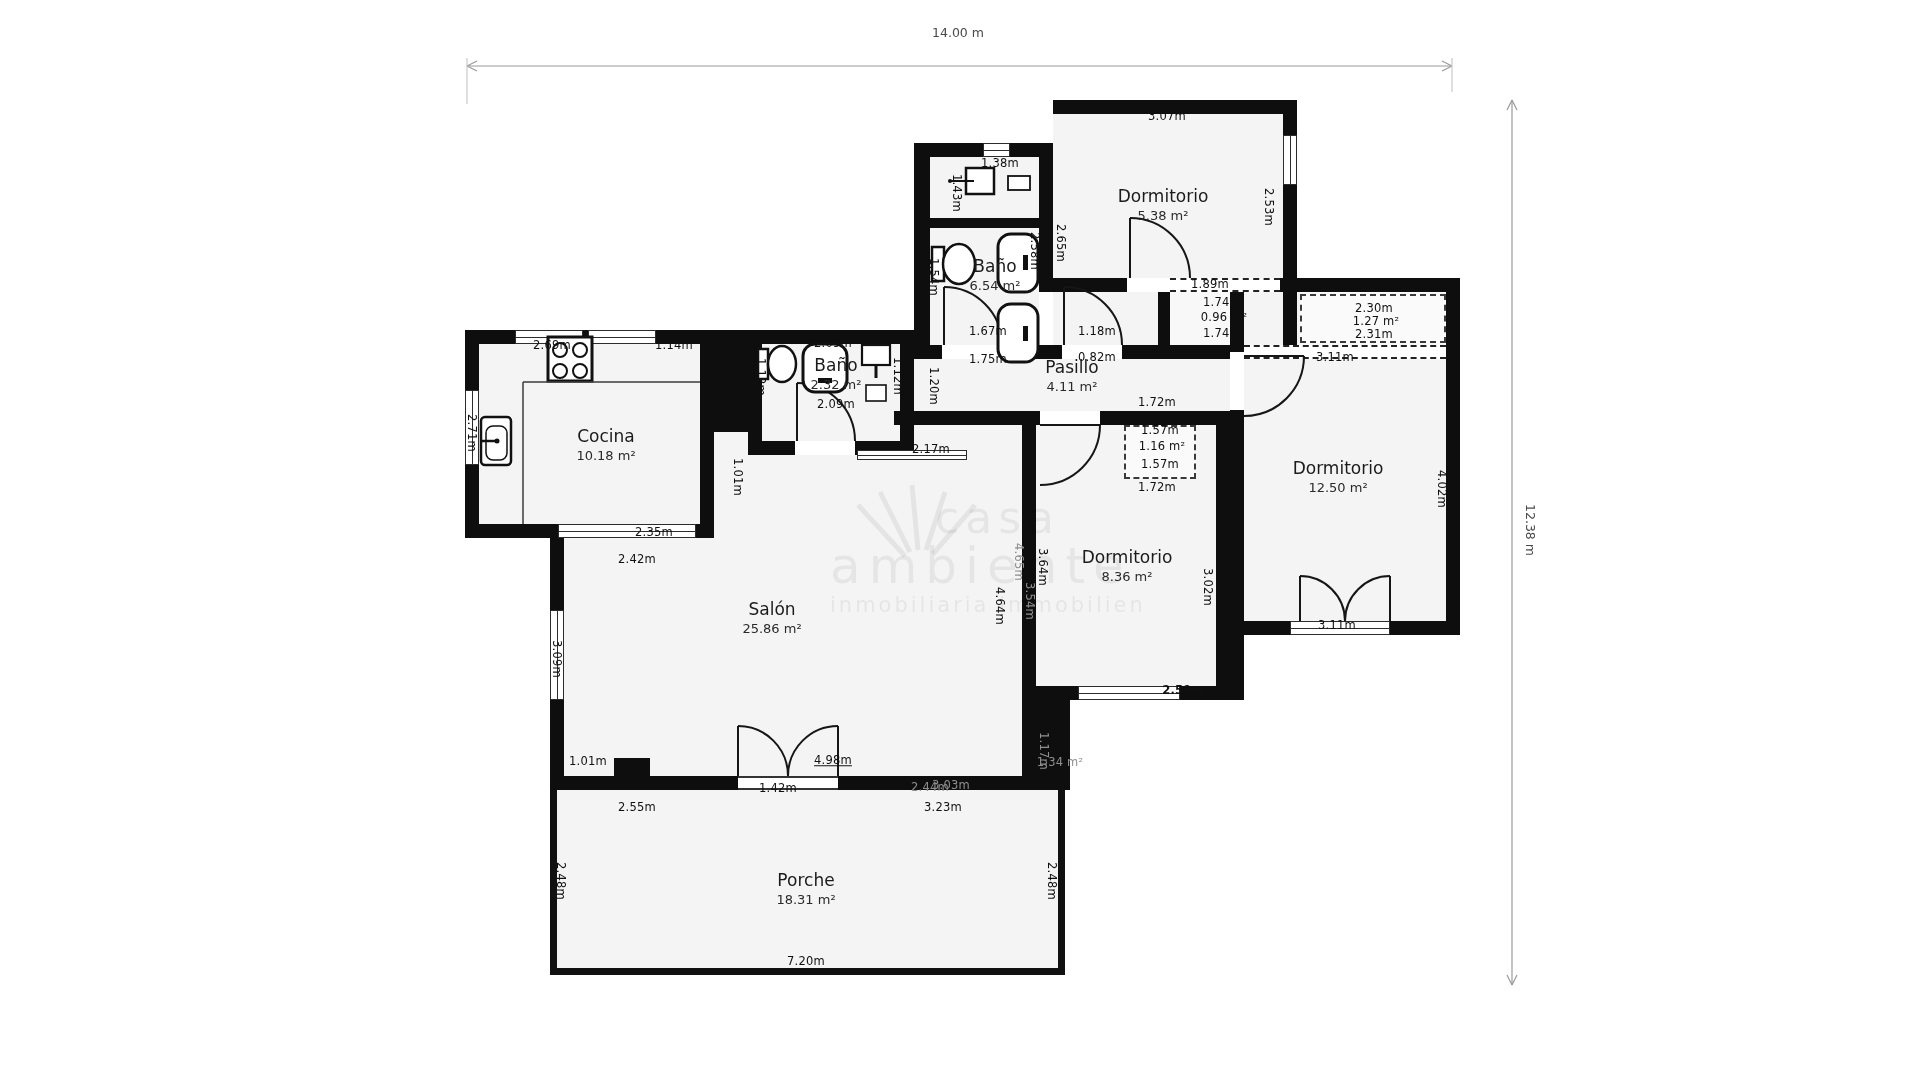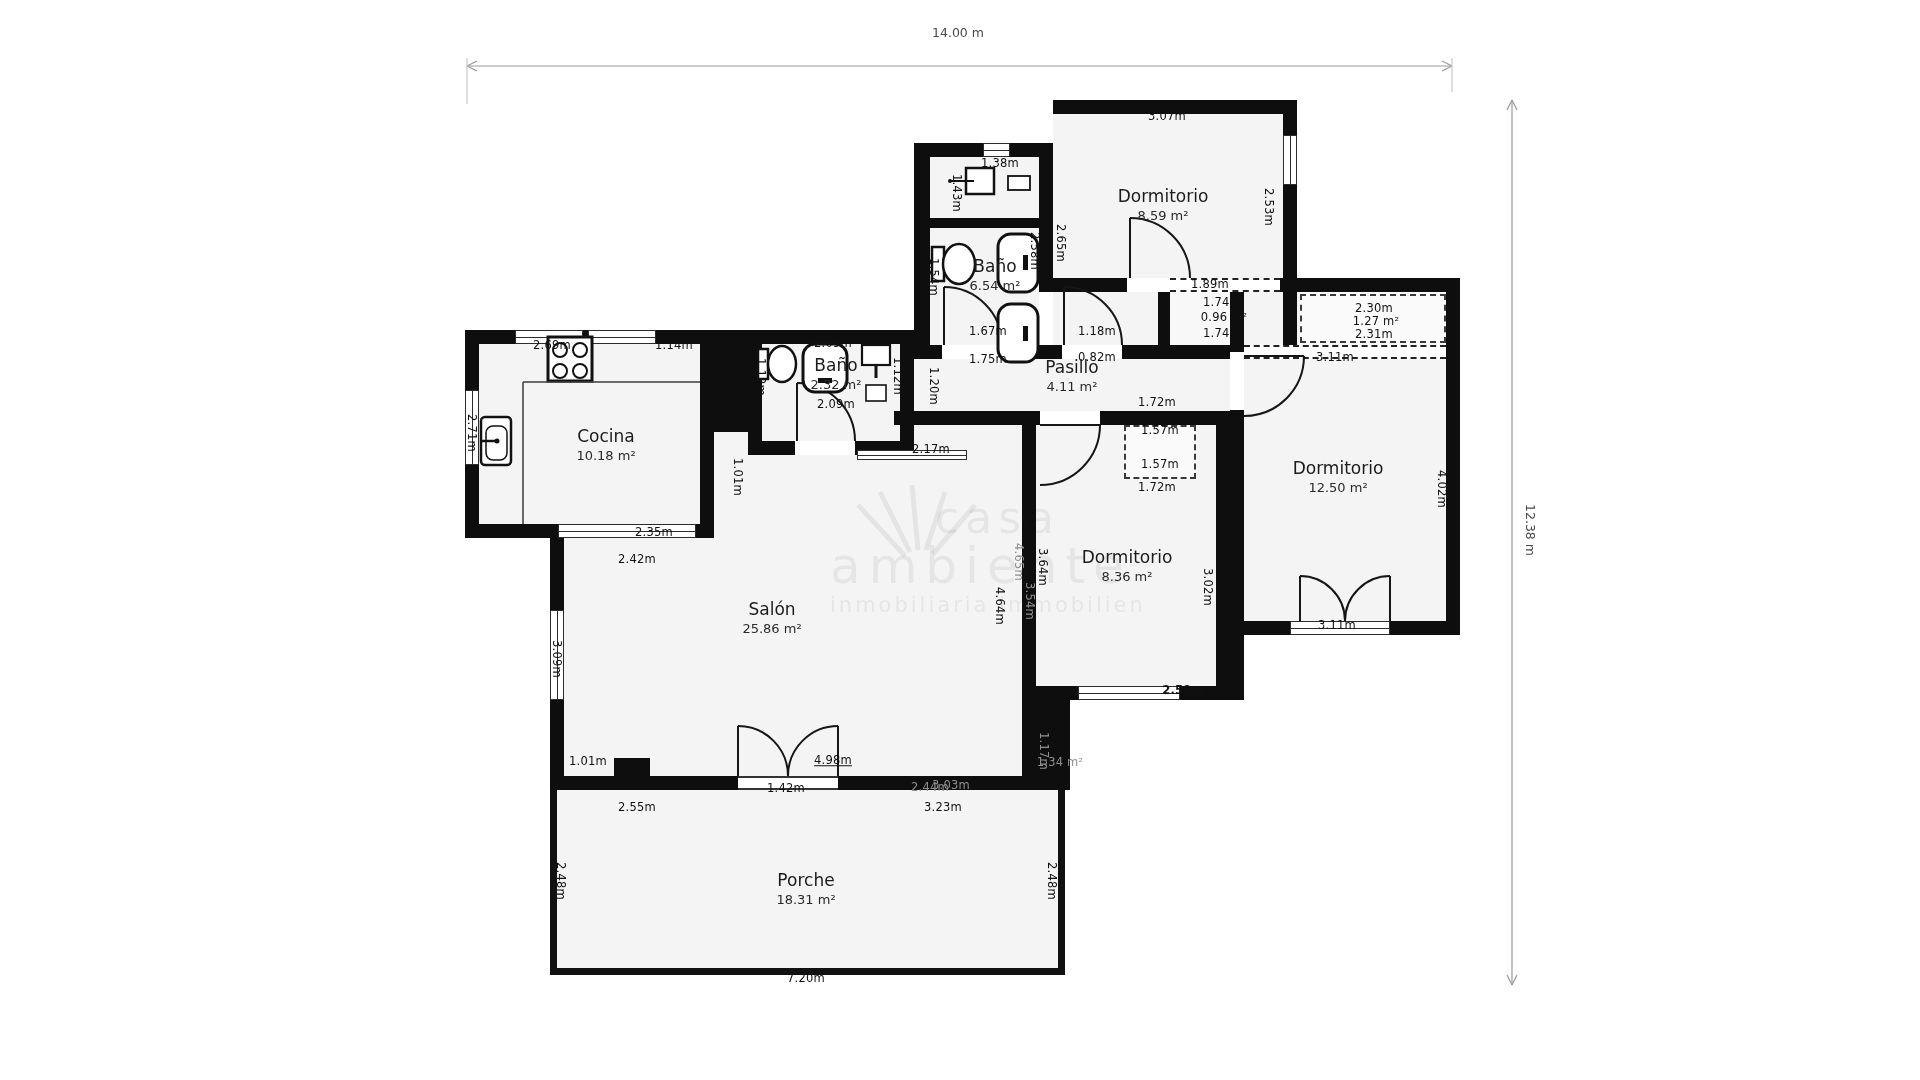--- a/index.html
+++ b/index.html
@@ -225,21 +225,21 @@
       <path d="M905,556 L858,505 M910,552 L880,492 M918,550 L912,485 M926,550 L945,492 M933,554 L975,505"></path>
     </g>
   </svg>
 
   <div class="scale-label" style="left:958px;top:32px;">14.00 m</div>
   <div class="scale-label v" style="left:1530px;top:530px;">12.38 m</div>
 
   <div id="room-labels">
       <div class="room-label" style="left: 1163px; top: 204px;">
         <span class="nm">Dormitorio</span>
-        <span class="ar">8.59 m²</span>
+        <span class="ar">5.38 m²</span>
       </div>
       <div class="room-label" style="left: 995px; top: 274px;">
         <span class="nm">Baño</span>
         <span class="ar">6.54 m²</span>
       </div>
       <div class="room-label" style="left: 606px; top: 444px;">
         <span class="nm">Cocina</span>
         <span class="ar">10.18 m²</span>
       </div>
       <div class="room-label" style="left: 836px; top: 373px;">
@@ -289,21 +289,21 @@
       <div class="dim" style="left: 1335px; top: 358px;">3.11m</div>
       <div class="dim" style="left: 552px; top: 346px;">2.69m</div>
       <div class="dim" style="left: 674px; top: 346px;">1.14m</div>
       <div class="dim" style="left: 833px; top: 344px;">2.09m</div>
       <div class="dim" style="left: 836px; top: 405px;">2.09m</div>
       <div class="dim v" style="left: 897px; top: 376px;">1.12m</div>
       <div class="dim v" style="left: 760px; top: 377px;">1.12m</div>
       <div class="dim v" style="left: 933px; top: 386px;">1.20m</div>
       <div class="dim" style="left: 1157px; top: 403px;">1.72m</div>
       <div class="dim" style="left: 1160px; top: 431px;">1.57m</div>
-      <div class="dim" style="left: 1162px; top: 421px; font-style: italic;">1.16 m²</div>
+      <div class="dim" style="left: 1162px; top: 447px;">1.16 m²</div>
       <div class="dim" style="left: 1160px; top: 465px;">1.57m</div>
       <div class="dim" style="left: 1157px; top: 488px;">1.72m</div>
       <div class="dim" style="left: 931px; top: 450px;">2.17m</div>
       <div class="dim v" style="left: 471px; top: 433px;">2.71m</div>
       <div class="dim v" style="left: 708px; top: 427px;">2.94m</div>
       <div class="dim v" style="left: 737px; top: 477px;">1.01m</div>
       <div class="dim" style="left: 654px; top: 533px;">2.35m</div>
       <div class="dim" style="left: 637px; top: 560px;">2.42m</div>
       <div class="dim v" style="left: 1238px; top: 489px;">4.02m</div>
       <div class="dim v" style="left: 1441px; top: 489px;">4.02m</div>
@@ -312,22 +312,22 @@
       <div class="dim v f" style="left: 1018px; top: 562px;">4.65m</div>
       <div class="dim v f" style="left: 1029px; top: 601px;">3.54m</div>
       <div class="dim v" style="left: 1207px; top: 587px;">3.02m</div>
       <div class="dim v" style="left: 556px; top: 659px;">3.09m</div>
       <div class="dim" style="left: 1337px; top: 626px;">3.11m</div>
       <div class="dim" style="left: 1183px; top: 691px; font-weight: bold;">2.59m</div>
       <div class="dim v f" style="left: 1043px; top: 751px;">1.17m</div>
       <div class="dim f" style="left: 1060px; top: 763px;">1.34 m²</div>
       <div class="dim" style="left: 588px; top: 762px;">1.01m</div>
       <div class="dim" style="left: 833px; top: 761px; text-decoration: underline;">4.98m</div>
-      <div class="dim" style="left: 778px; top: 789px; margin-left: 8px;">1.42m</div>
+      <div class="dim" style="left: 778px; top: 789px;">1.42m</div>
       <div class="dim f" style="left: 930px; top: 788px;">2.44m</div>
       <div class="dim f" style="left: 951px; top: 786px;">3.03m</div>
       <div class="dim" style="left: 637px; top: 808px;">2.55m</div>
       <div class="dim" style="left: 943px; top: 808px;">3.23m</div>
       <div class="dim v" style="left: 560px; top: 881px;">2.48m</div>
       <div class="dim v" style="left: 1051px; top: 881px;">2.48m</div>
-      <div class="dim" style="left: 806px; top: 962px; margin-top: 17px;">7.20m</div>
+      <div class="dim" style="left: 806px; top: 962px;">7.20m</div>
     </div>
 </div>
 
 </body></html>

